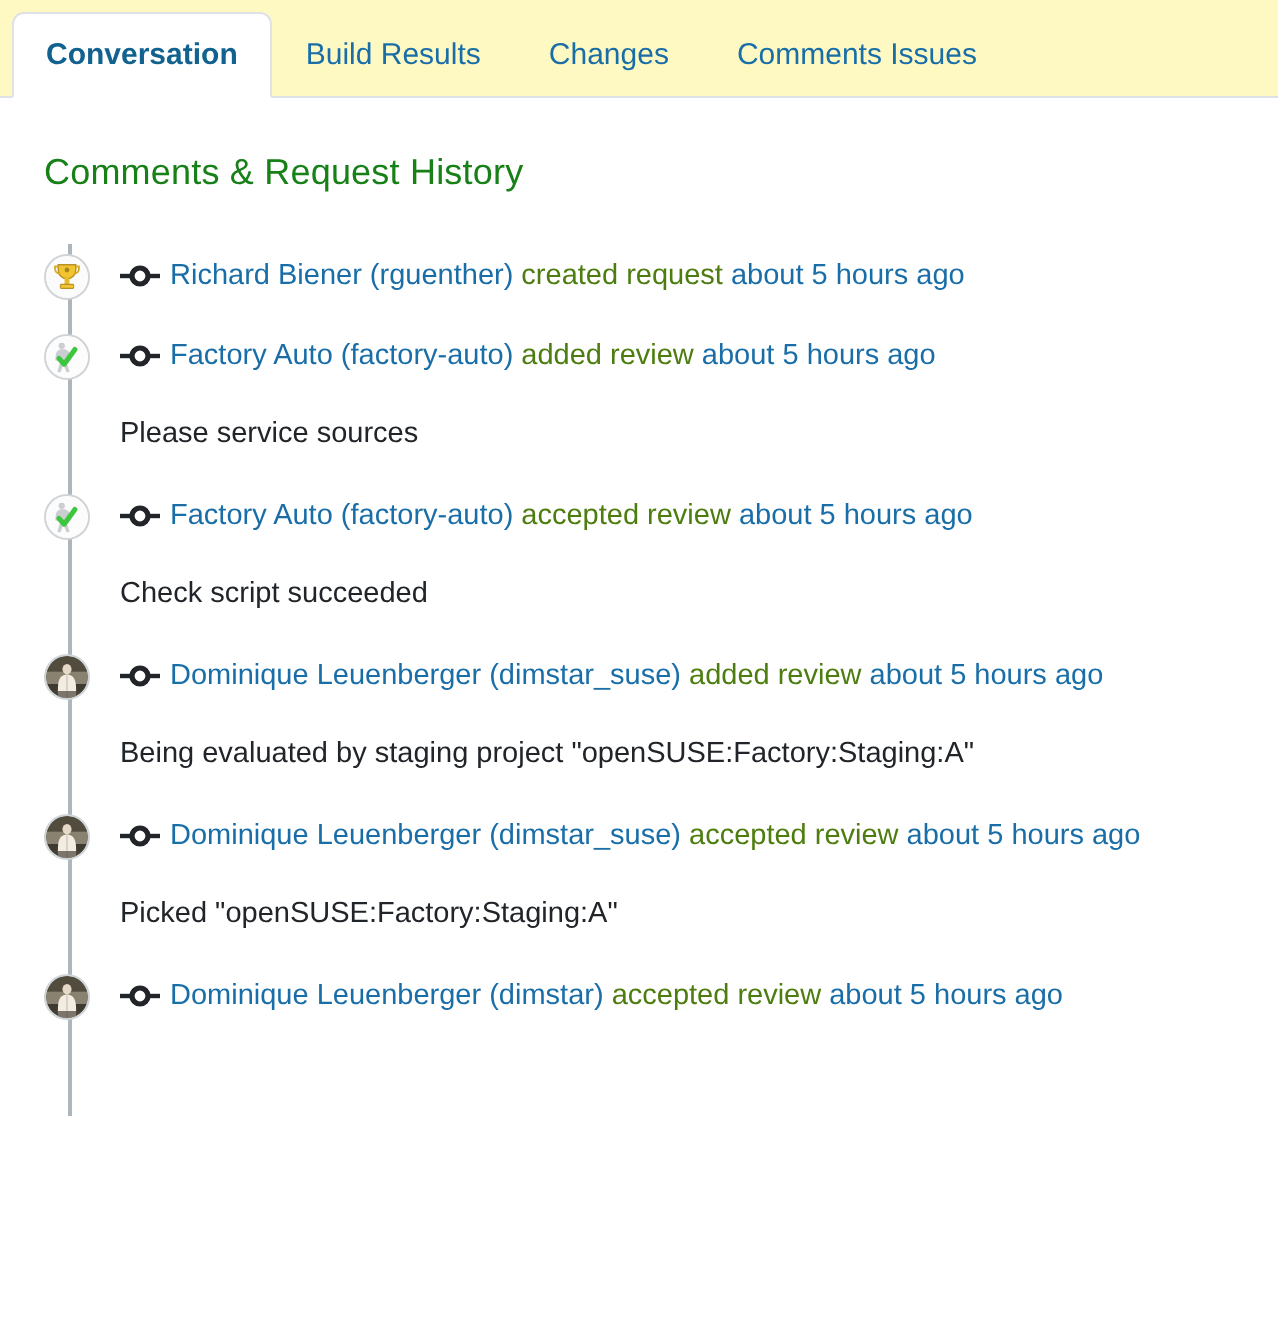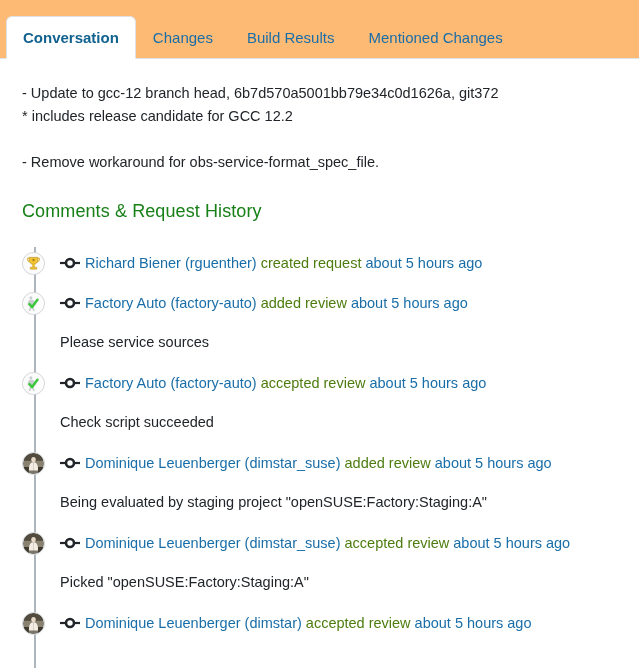--- a/index.html
+++ b/index.html
@@ -7,23 +7,23 @@
     margin: 0; padding: 0;
     width: 639px; height: 668px;
     background: #ffffff;
     font-family: "Liberation Sans", sans-serif;
     overflow: hidden;
   }
 
   
   .tabbar {
     position: relative;
-    height: 59px;
+    height: 49px;
     width: 639px;
-    background: #fdba74;
+    background: #fef9c3;
   }
   .tabbar::after {
     content: "";
     position: absolute;
     left: 0; right: 0; bottom: 0;
     height: 1px;
     background: #dee2e6;
   }
   .tabs {
     position: absolute;
@@ -139,34 +139,28 @@
     padding: 9px 0 11px 0;
     line-height: 20px;
   }
 </style>
 </head>
 <body>
 
 <div class="tabbar">
   <div class="tabs">
     <a class="tab active" href="#">Conversation</a>
+    <a class="tab" href="#">Build Results</a>
     <a class="tab" href="#">Changes</a>
-    <a class="tab" href="#">Build Results</a>
-    <a class="tab" href="#">Mentioned Changes</a>
+    <a class="tab" href="#">Comments Issues</a>
   </div>
 </div>
 
 <div class="content">
 
-  <div class="changelog">
-    <div>- Update to gcc-12 branch head, 6b7d570a5001bb79e34c0d1626a, git372</div>
-    <div>* includes release candidate for GCC 12.2</div>
-    <div class="blank"></div>
-    <div>- Remove workaround for obs-service-format_spec_file.</div>
-  </div>
 
   <h2 class="section-title">Comments &amp; Request History</h2>
 
   <div class="timeline">
     <div class="timeline-rail"></div>
     <div id="entries">
   <div class="entry">
     <div class="entry-head">
       <span class="avatar">
               <svg viewBox="0 0 24 24">

